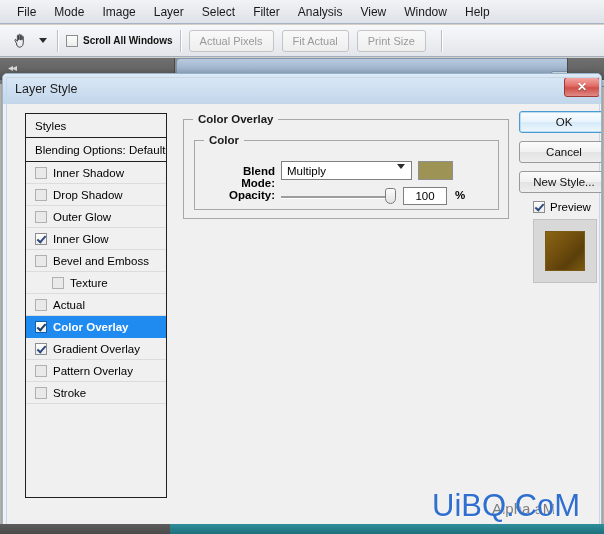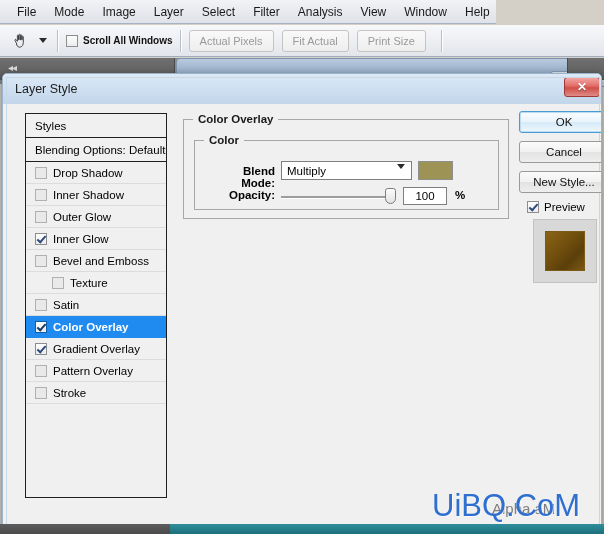--- a/index.html
+++ b/index.html
@@ -22,21 +22,21 @@
     position: absolute;
     left: 0; top: 0;
     width: 604px; height: 534px;
     background: #d4d0c8;
   }
 
   
   #menubar {
     position: absolute;
     left: 0; top: 0;
-    width: 496px; height: 24px;
+    width: 604px; height: 24px;
     background: linear-gradient(to bottom, #f2f3f6 0%, #e8eaef 50%, #dfe2e9 100%);
     border-bottom: 1px solid #a6b3c4;
     display: flex;
     align-items: center;
     padding-left: 8px;
     box-sizing: border-box;
   }
   .menu-item {
     padding: 2px 9px;
     font-size: 12px;
@@ -384,21 +384,21 @@
     margin-bottom: 8px;
   }
   #ok-button {
     border: 1px solid #4a9bd4;
     background: linear-gradient(to bottom,#fafdff 0%,#eaf4fc 48%,#d6eaf8 52%,#eef7fd 100%);
     box-shadow: 0 0 0 1px #bcdcf2 inset;
   }
   #preview-row {
     display: flex; align-items: center;
     gap: 5px;
-    margin: 2px 0 6px 8px;
+    margin: 2px 0 6px 14px;
     font-size: 11.5px;
   }
   #preview-thumb {
     width: 64px; height: 64px;
     margin-left: 14px;
     background: #d8d8d8;
     border: 1px solid #c2c2c2;
     box-sizing: border-box;
     display: flex; align-items: center; justify-content: center;
   }
@@ -505,45 +505,45 @@
     <div id="dialog-frame-inner"></div>
 
     <div id="dialog-body">
 
       <div id="styles-list">
         <div class="style-header">Styles</div>
         <div class="style-header">Blending Options: Default</div>
 
         <div class="style-row">
           <span class="cb disabled"></span>
+          <span>Inner Shadow</span>
+        </div>
+        <div class="style-row">
+          <span class="cb disabled"></span>
           <span>Drop Shadow</span>
-        </div>
-        <div class="style-row">
-          <span class="cb disabled"></span>
-          <span>Inner Shadow</span>
         </div>
         <div class="style-row">
           <span class="cb disabled"></span>
           <span>Outer Glow</span>
         </div>
         <div class="style-row">
           <span class="cb checked"></span>
           <span>Inner Glow</span>
         </div>
         <div class="style-row">
           <span class="cb disabled"></span>
           <span>Bevel and Emboss</span>
         </div>
         <div class="style-row indent">
           <span class="cb disabled"></span>
           <span>Texture</span>
         </div>
         <div class="style-row">
           <span class="cb disabled"></span>
-          <span>Satin</span>
+          <span>Actual</span>
         </div>
         <div class="style-row selected">
           <span class="cb checked"></span>
           <span>Color Overlay</span>
         </div>
         <div class="style-row">
           <span class="cb checked"></span>
           <span>Gradient Overlay</span>
         </div>
         <div class="style-row">

